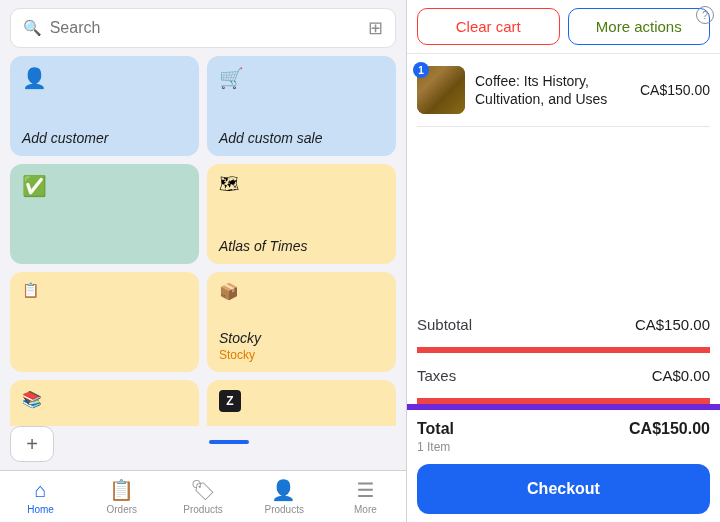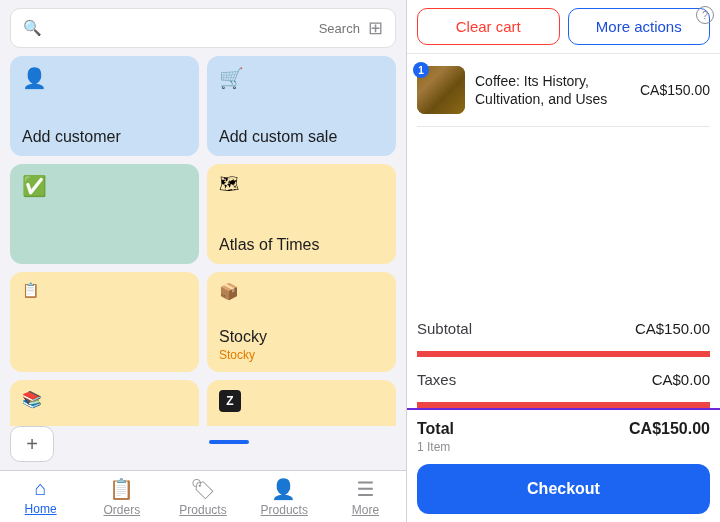--- a/index.html
+++ b/index.html
@@ -40,25 +40,24 @@
     }
 
     .search-bar .search-icon {
       color: #8e8e93;
       font-size: 15px;
     }
 
     .search-bar input {
       border: none;
       outline: none;
-      font-size: 13px;
+      font-size: 16px;
       color: #3c3c43;
       background: transparent;
       flex: 1;
-      text-align: right;
     }
 
     .search-bar .grid-icon {
       color: #8e8e93;
       font-size: 18px;
     }
 
     .grid-container {
       display: grid;
       grid-template-columns: 1fr 1fr;
@@ -80,24 +79,25 @@
     .grid-item.blue { background: #c8dff5; }
     .grid-item.teal { background: #b8ddd0; }
     .grid-item.yellow { background: #fde8b0; }
 
     .grid-item .item-icon {
       font-size: 20px;
       margin-bottom: auto;
     }
 
     .grid-item .item-label {
-      font-size: 16px;
+      font-size: 14px;
       font-weight: 500;
       color: #1c1c1e;
       margin-top: 22px;
+      font-style: italic;
     }
 
     .grid-item .item-sublabel {
       font-size: 12px;
       margin-top: 2px;
     }
 
     .grid-item .item-sublabel.orange { color: #e07b00; }
 
     .add-row {
@@ -139,23 +139,22 @@
     }
 
     .nav-item .nav-icon {
       font-size: 20px;
       color: #8e8e93;
     }
 
     .nav-item.active .nav-icon { color: #1c64f2; }
 
     .nav-item .nav-label {
-      font-size: 12px;
-      color: #8e8e93;
-      text-decoration: underline;
+      font-size: 10px;
+      color: #8e8e93;
     }
 
     .nav-item.active .nav-label { color: #1c64f2; }
 
     
     .right-panel {
       flex: 1;
       display: flex;
       flex-direction: column;
       background: white;
@@ -180,21 +179,21 @@
       text-align: center;
     }
 
     .header-btn.red {
       border-color: #ff3b30;
       color: #ff3b30;
     }
 
     .header-btn.blue-btn {
       border-color: #1c64f2;
-      color: #1d4ed8;
+      color: #4d7c0f;
     }
 
     .cart-items {
       flex: 1;
       overflow-y: auto;
       padding: 0 10px;
     }
 
     .cart-item-row {
       display: flex;
@@ -275,21 +274,21 @@
       color: #3c3c43;
     }
 
     .summary-value {
       font-size: 15px;
       color: #1c1c1e;
     }
 
     .total-section {
       padding: 10px 10px 8px 10px;
-      border-top: 2px solid #6d28d9;
+      border-top: 6px solid #6d28d9;
     }
 
     .total-row {
       display: flex;
       justify-content: space-between;
       align-items: flex-start;
       margin-bottom: 10px;
     }
 
     .total-label {

